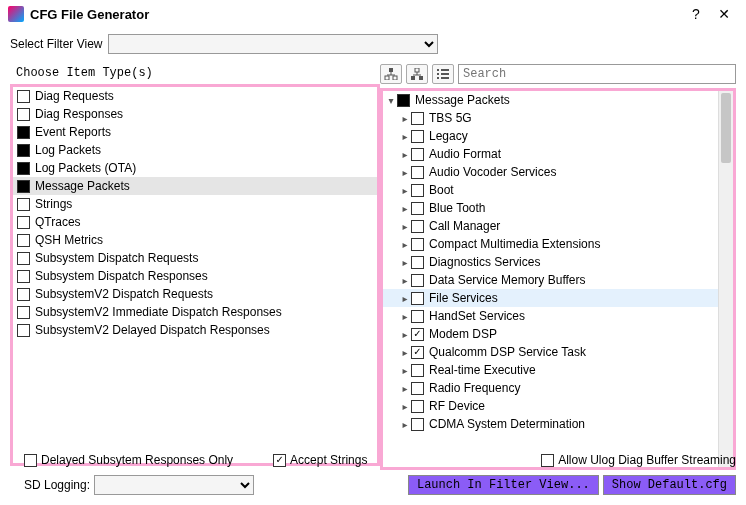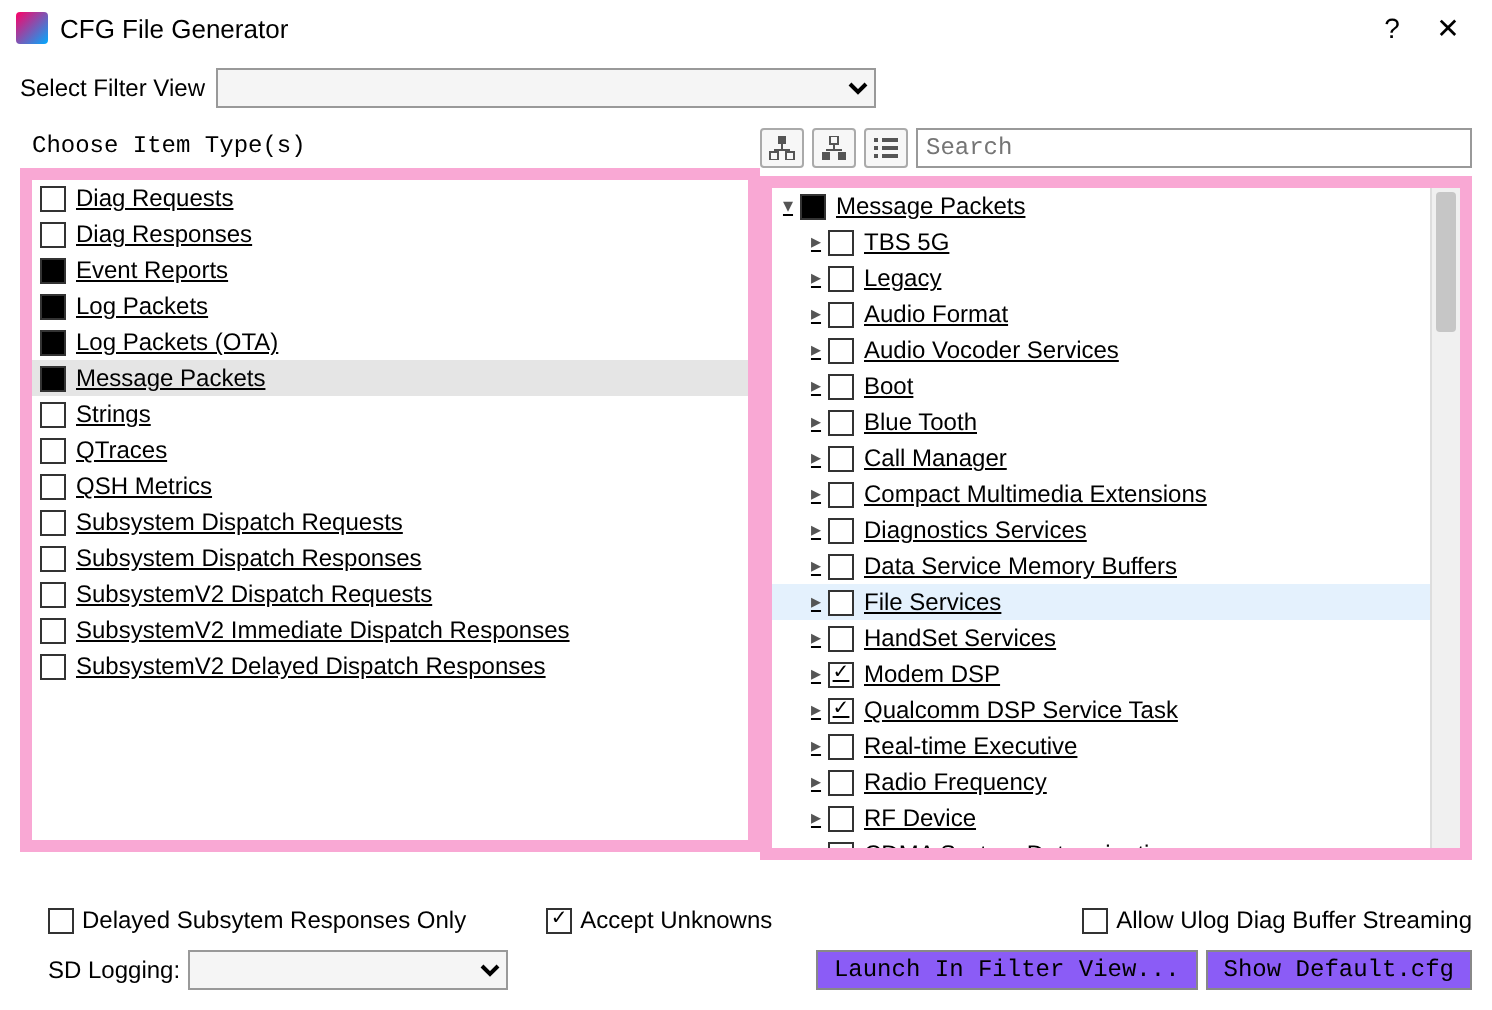--- a/index.html
+++ b/index.html
@@ -1,32 +1,32 @@
 <!DOCTYPE html>
 <html><head>
 <meta charset="utf-8">
 <style>
   * { box-sizing: border-box; font-family: "Segoe UI", Tahoma, Arial, sans-serif; font-size: 12px; }
   body { margin: 0; background: #fff; color: #000; width: 746px; height: 505px; overflow: hidden; position: relative; }
   .titlebar { display: flex; align-items: center; padding: 4px 8px; height: 28px; }
   .titlebar .appicon { width: 16px; height: 16px; background: linear-gradient(135deg,#f06,#0af); margin-right: 6px; border-radius: 2px; }
-  .titlebar .title { flex: 1; font-size: 13px; }
+  .titlebar .title { flex: 1; font-size: 13px; font-weight: bold; }
   .titlebar .winbtn { width: 28px; text-align: center; font-size: 14px; cursor: pointer; }
   .filter-row { display: flex; align-items: center; padding: 6px 10px 10px 10px; font-family: "Courier New", monospace; }
   .filter-row select { flex: 0 0 330px; margin-left: 6px; height: 20px; border: 1px solid #999; background: #f5f5f5; }
   .section-row { display: flex; gap: 0; padding: 0 10px; }
   .leftcol, .rightcol { display: flex; flex-direction: column; }
   .leftcol { flex: 0 0 370px; }
   .rightcol { flex: 1; }
   .col-label { font-family: "Courier New", monospace; padding: 2px 0 4px 6px; }
   .right-header { display: flex; align-items: center; gap: 4px; padding: 0 0 4px 0; }
   .icon-btn { width: 22px; height: 20px; border: 1px solid #aaa; border-radius: 2px; background: #f7f7f7; display: flex; align-items: center; justify-content: center; cursor: pointer; }
   .icon-btn svg { display:block; }
   .search-box { flex: 1; border: 1px solid #999; height: 20px; padding: 1px 4px; background:#fff; color:#404040; font-family: "Courier New", monospace; }
-  .listbox { border: 6px solid #f9a8d4; height: 342px; overflow-y: auto; background: #fff; position: relative; text-decoration: underline; }
+  .listbox { border: 3px solid #f9a8d4; height: 382px; overflow-y: auto; background: #fff; position: relative; }
   .leftcol .listbox { overflow-y: hidden; }
   .row { display: flex; align-items: center; height: 18px; padding: 0 4px; }
   .row.selected { background: #e5e5e5; }
   .row.highlight { background: #e4f1fd; }
   .expander { width: 12px; text-align: center; color: #555; cursor: pointer; font-size: 10px; }
   .cb { width: 13px; height: 13px; border: 1px solid #333; margin-right: 5px; display: inline-flex; align-items: center; justify-content: center; font-size: 10px; line-height: 1; cursor: pointer; background:#fff; }
   .cb.filled { background: #000; }
   .cb.checked::after { content: "✓"; font-size: 10px; }
   .row .label { white-space: nowrap; }
   .tree-row { padding-left: 2px; }
@@ -277,21 +277,21 @@
 </div>
 
 <div class="bottom-area">
   <div class="bottom-row1">
     <div class="left-group">
       <span class="cb" id="cb-delayed"></span>
       <span>Delayed Subsytem Responses Only</span>
     </div>
     <div class="mid-group">
       <span class="cb checked" id="cb-accept"></span>
-      <span>Accept Unknowns</span>
+      <span>Accept Strings</span>
     </div>
     <div class="right-group">
       <span class="cb" id="cb-ulog"></span>
       <span>Allow Ulog Diag Buffer Streaming</span>
     </div>
   </div>
   <div class="bottom-row2">
     <span>SD Logging:</span>
     <select></select>
     <div class="btns">

